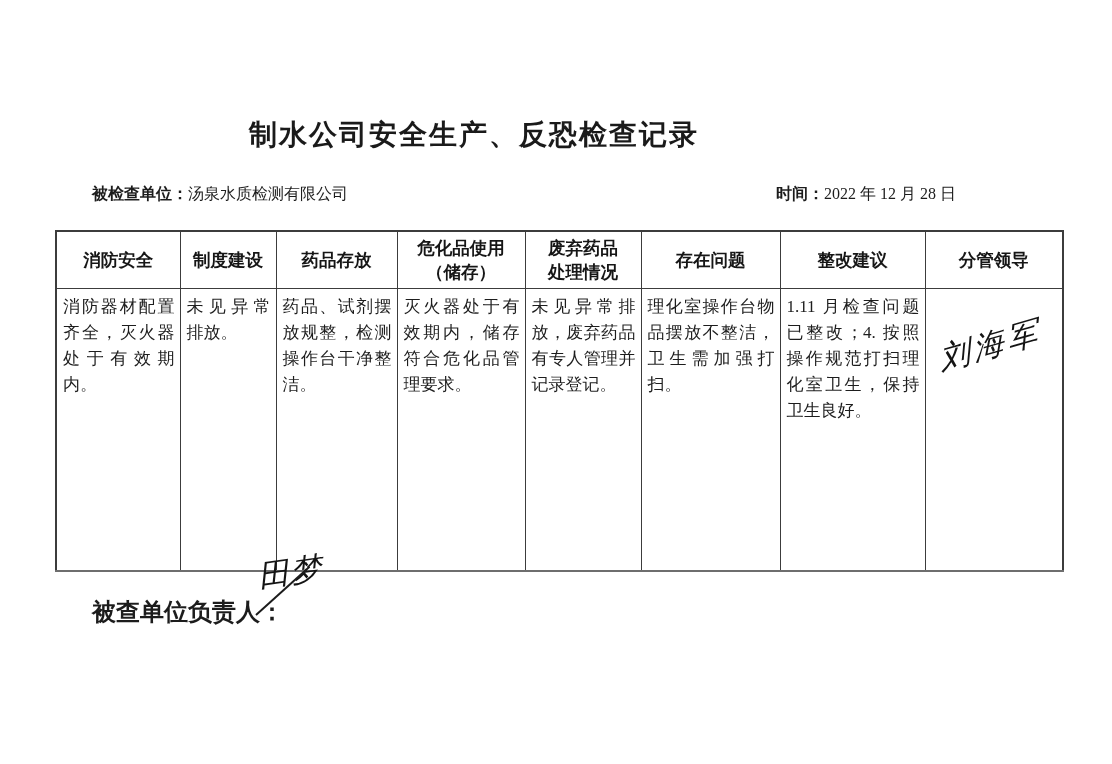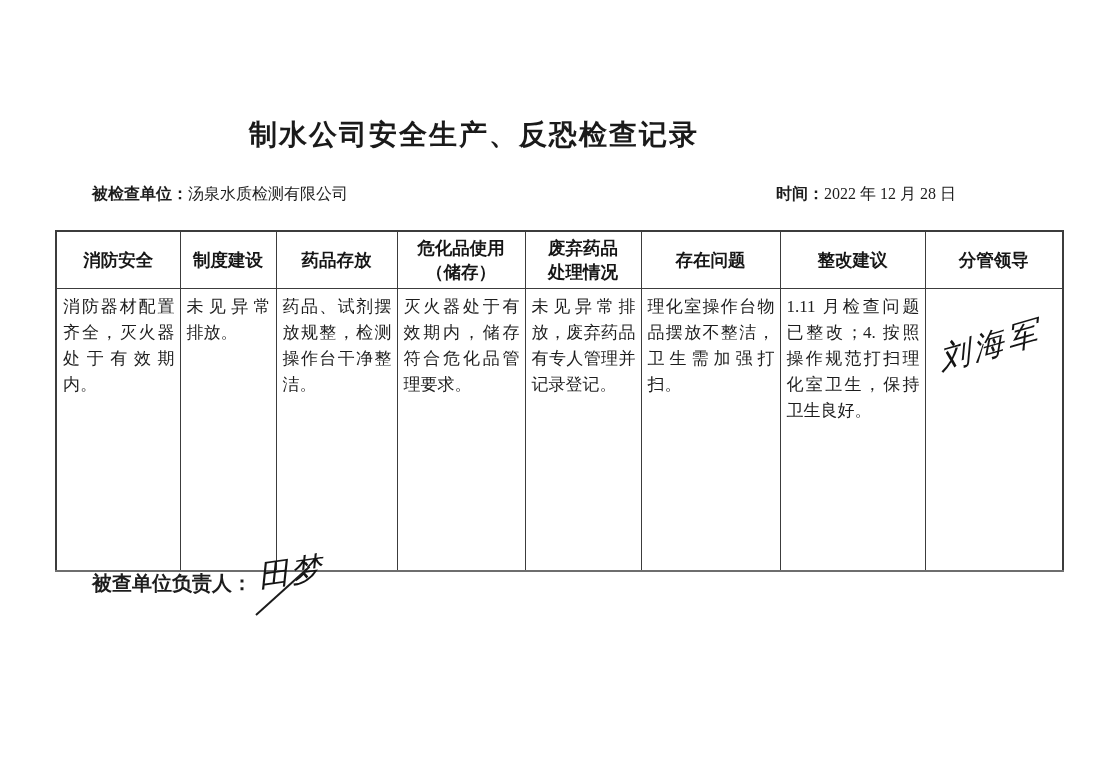--- a/index.html
+++ b/index.html
@@ -76,21 +76,21 @@
   }
   .sig-leader {
     position: absolute;
     left: 14px; top: 58px;
     font-size: 31px;
     font-style: italic;
     letter-spacing: 4px;
     transform: rotate(-16deg) skewX(-8deg);
     transform-origin: left center;
   }
-  .footer-line { position: absolute; top: 570px; font-size: 20px; white-space: nowrap; }
+  .footer-line { position: absolute; top: 596px; font-size: 24px; white-space: nowrap; }
   .footer-left  { left: 92px; }
   .footer-right { left: 475px; }
   .sig-unit-head {
     position: absolute;
     left: 258px; top: 556px;
     font-size: 31px;
     font-style: italic;
     letter-spacing: 2px;
     transform: rotate(-8deg);
     transform-origin: left center;

